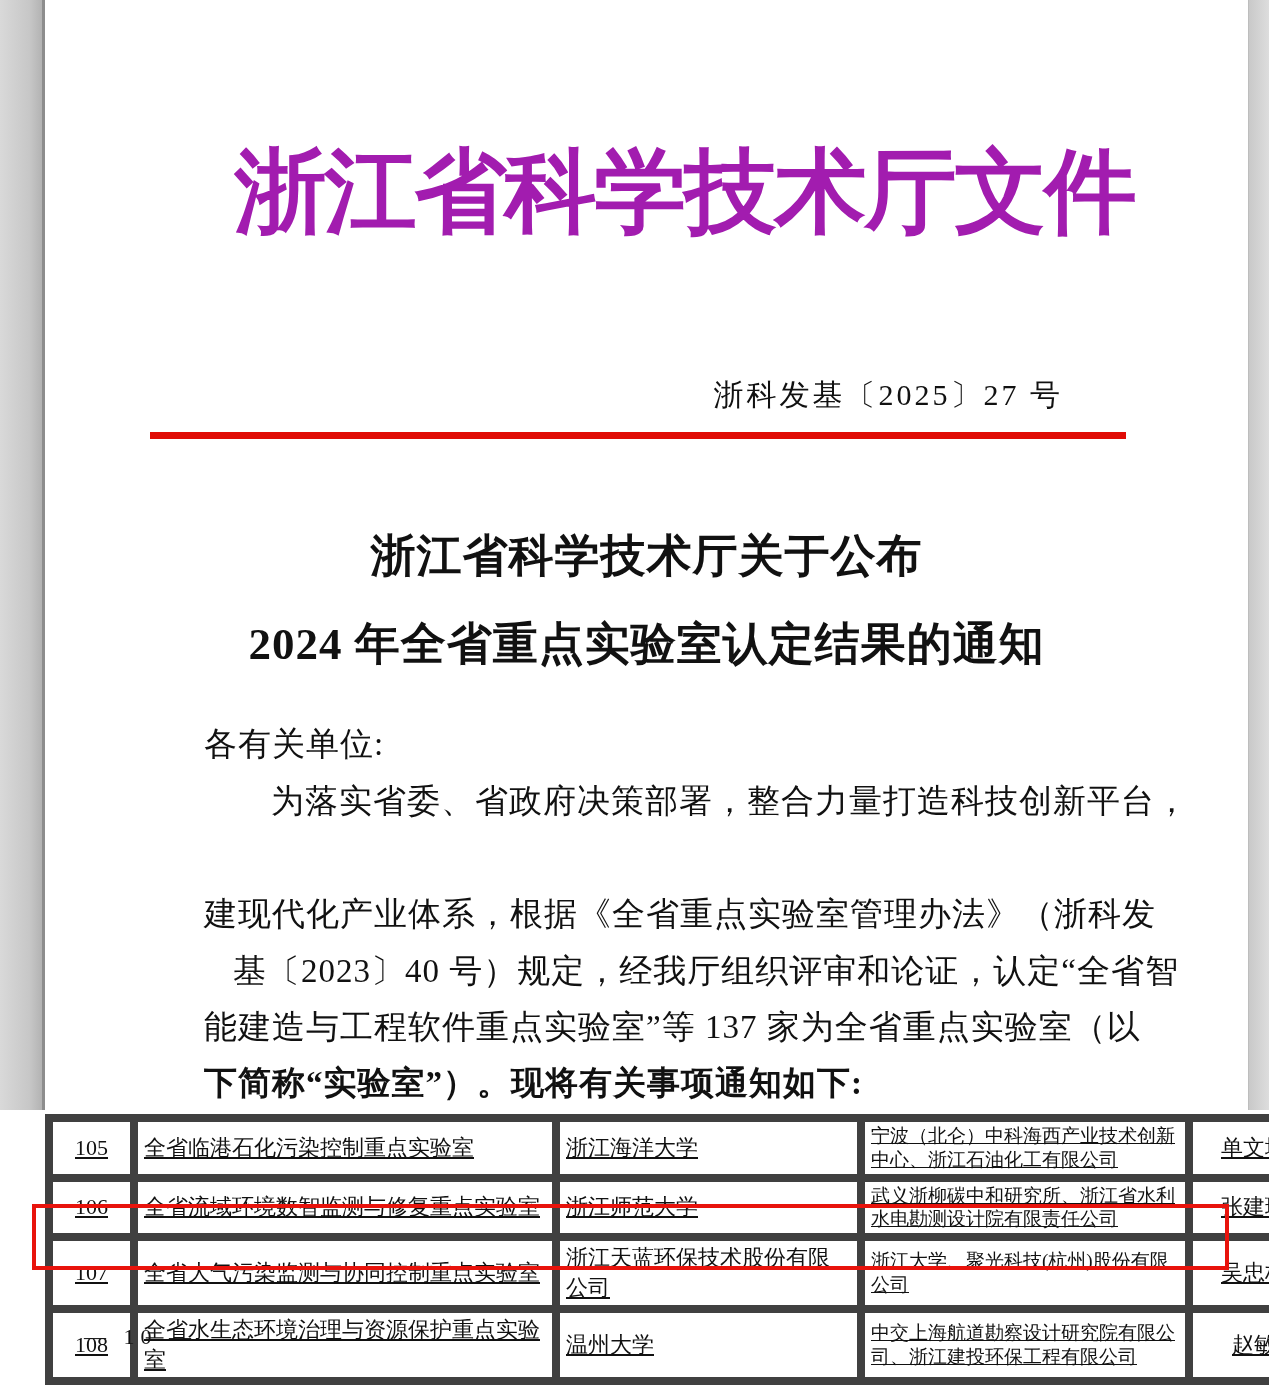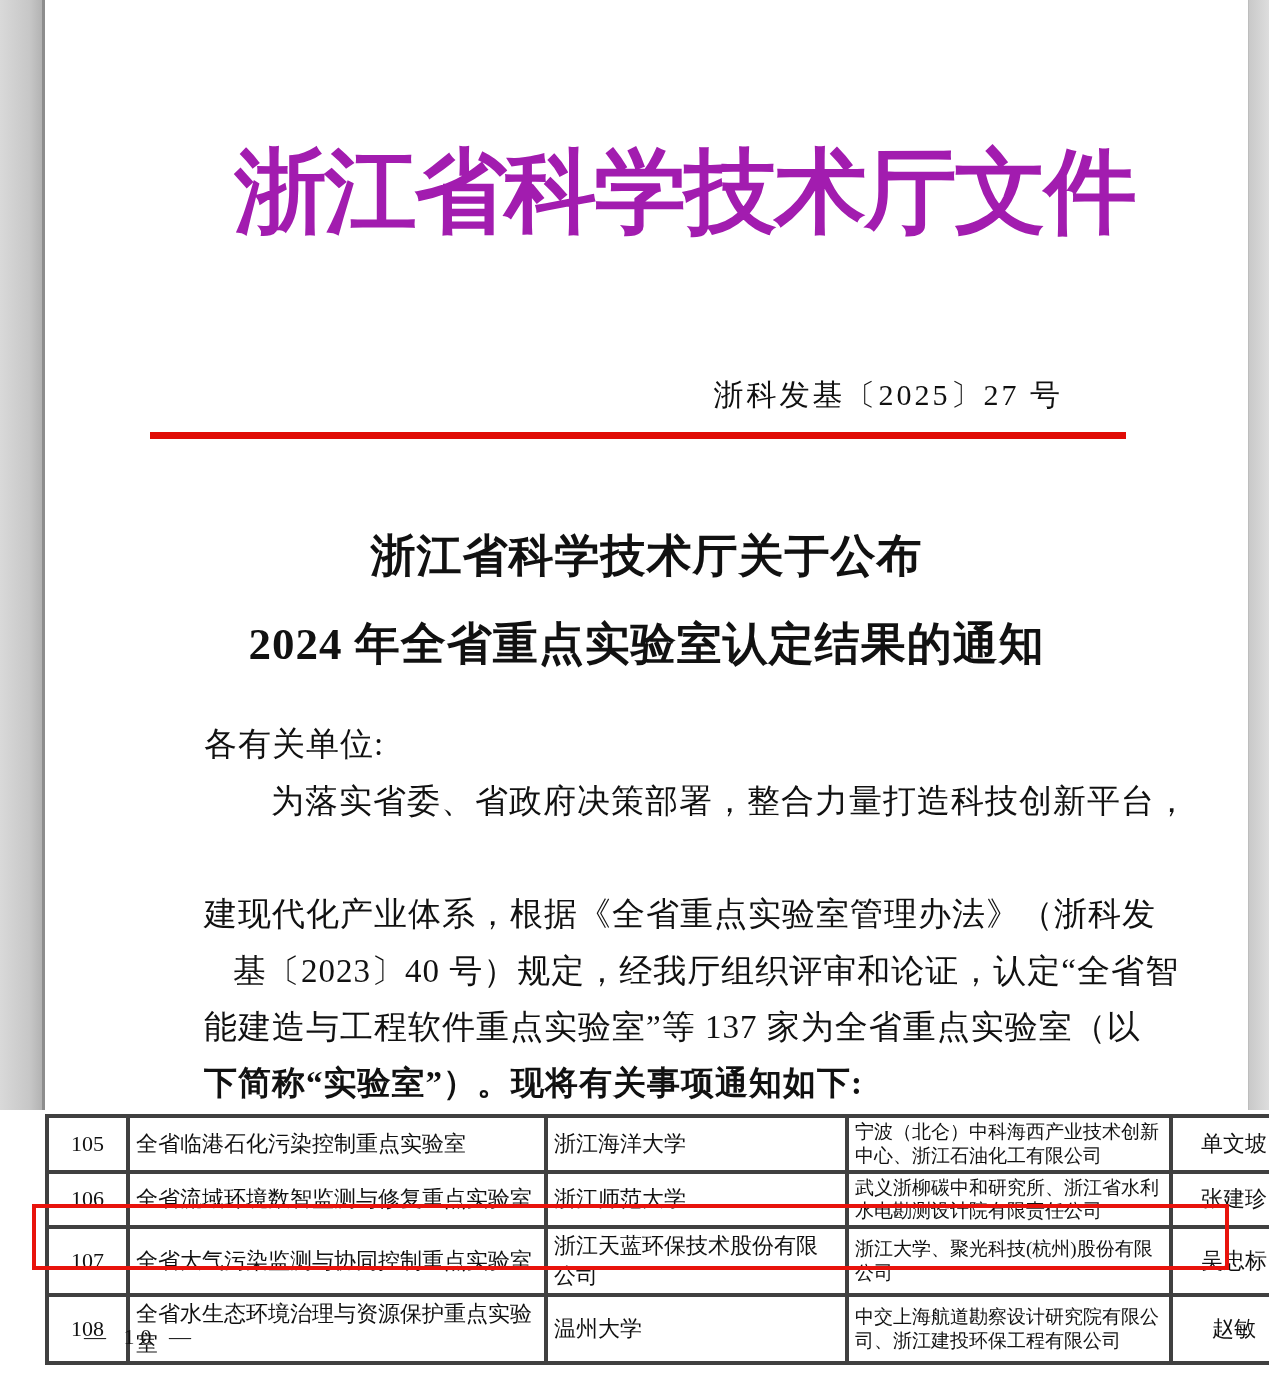--- a/index.html
+++ b/index.html
@@ -48,21 +48,21 @@
   .bl3{left:204px;top:949px;margin-left:29px;}
   .bl4{left:204px;top:1005px;}
   .bl5{left:204px;top:1061px;font-weight:bold;}
   
   table.results{
     position:absolute;left:45px;top:1114px;width:1170px;
     border-collapse:collapse;table-layout:fixed;
     font-size:22px;
   }
   table.results td{
-    border:4px solid #404040;overflow:hidden;padding:2px 6px;
+    border:8px solid #404040;overflow:hidden;padding:2px 6px;text-decoration:underline;
   }
   td.c-no{text-align:center;width:65px;}
   td.c-lab{width:402px;padding-left:38px;}
   td.c-inst{width:285px;padding-left:16px;}
   td.c-part{width:308px;font-size:19px;line-height:1.25;padding:3px 8px;}
   td.c-dir{width:110px;text-align:center;}
   tr.r0{height:50px;}
   tr.r1{height:46px;}
   tr.r2{height:53px;}
   tr.r3{height:49px;}

